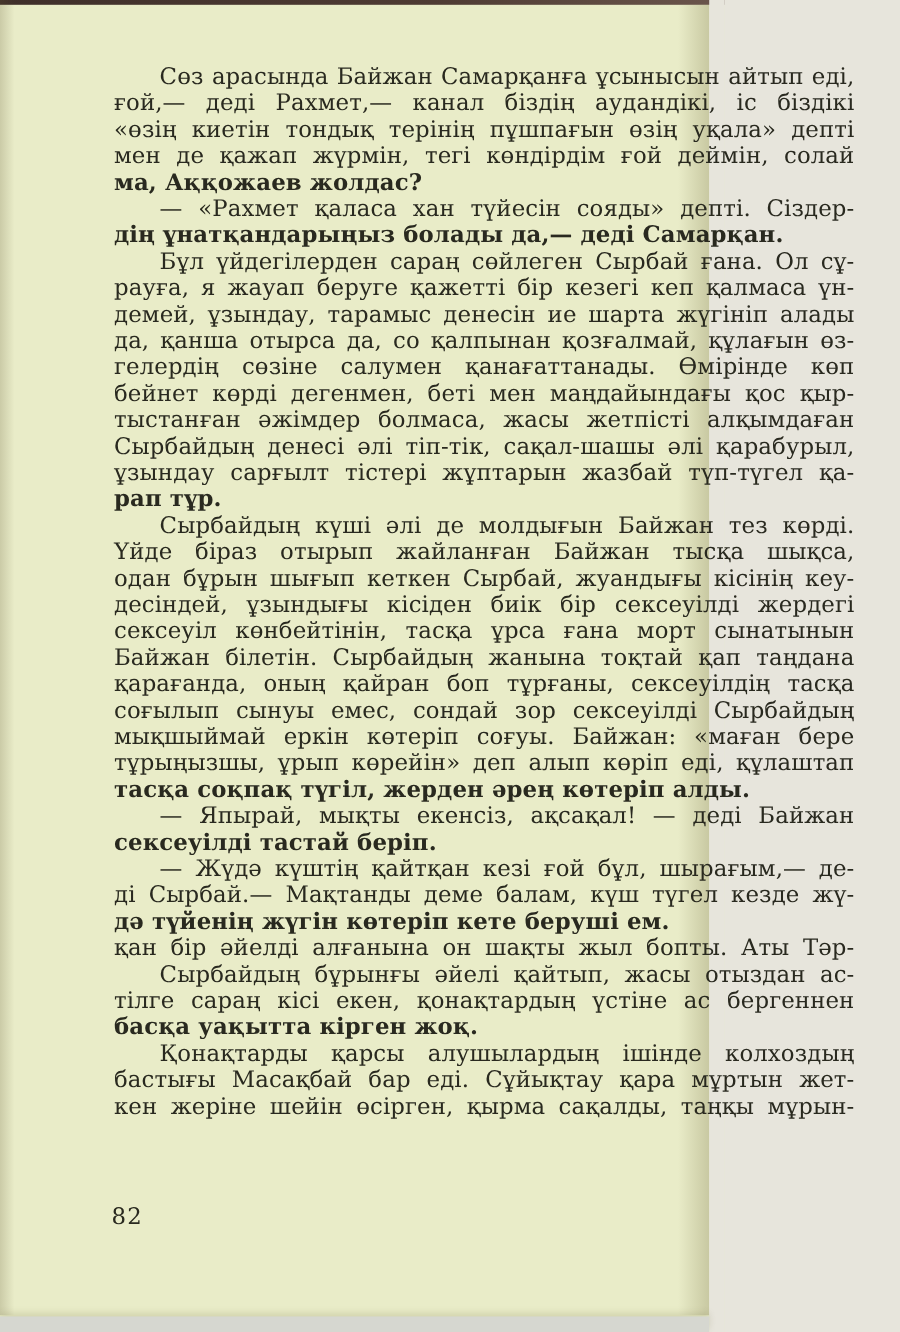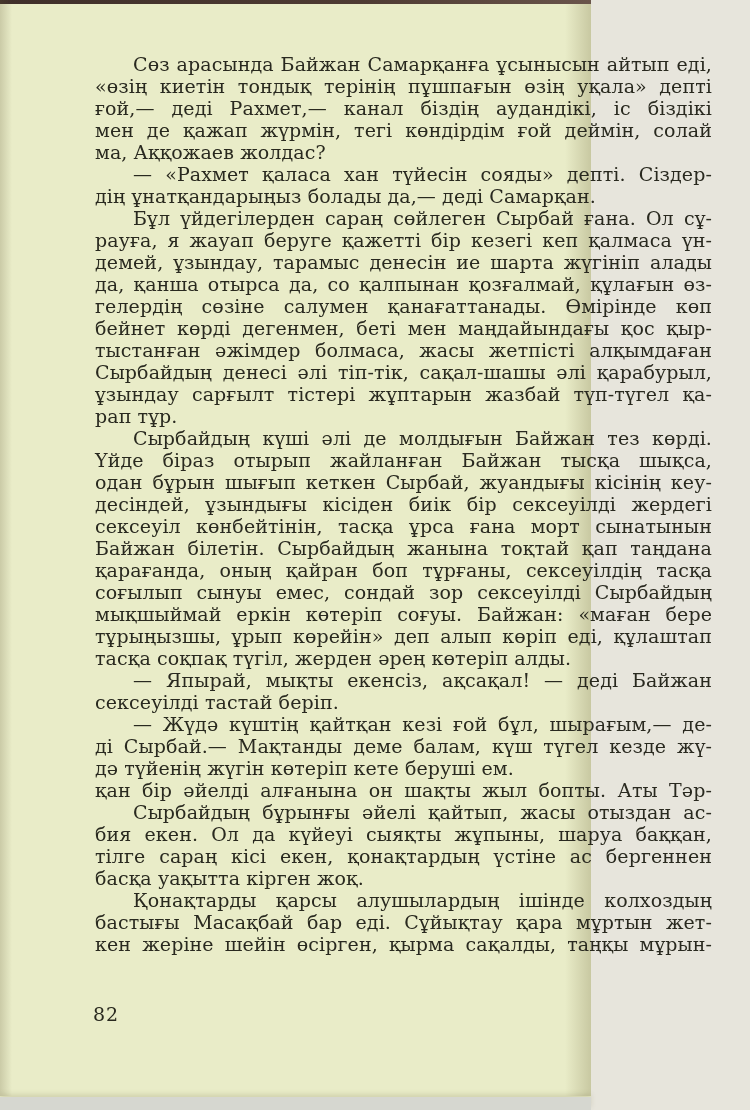--- a/index.html
+++ b/index.html
@@ -52,21 +52,21 @@
     line-height:22px;
     letter-spacing:0.1px;
   }
   .para{margin:0;}
   .line{
     text-align:justify;
     text-align-last:justify;
     white-space:normal;
   }
   .line.first{text-indent:38px;}
-  .line.last{text-align-last:left;}
+  .line.last{text-align-last:left;font-weight:bold;}
   .page-number{
     position:absolute;
     left:93px;top:1003px;
     color:var(--ink);
     font-size:19px;
     font-weight:400;
     letter-spacing:1px;
   }
 </style>
 </head>
@@ -75,22 +75,22 @@
 <div class="scan">
   <div class="edge-top"></div>
   <div class="edge-left"></div>
   <div class="edge-right-shadow"></div>
   <div class="edge-right-outer"></div>
   <div class="edge-bottom"></div>
 
   <div class="text-block">
       <div class="para">
         <div class="line first">Сөз арасында Байжан Самарқанға ұсынысын айтып еді,</div>
+        <div class="line">ғой,— деді Рахмет,— канал біздің аудандікі, іс біздікі</div>
         <div class="line">«өзің киетін тондық терінің пұшпағын өзің уқала» депті</div>
-        <div class="line">ғой,— деді Рахмет,— канал біздің аудандікі, іс біздікі</div>
         <div class="line">мен де қажап жүрмін, тегі көндірдім ғой деймін, солай</div>
         <div class="line last">ма, Аққожаев жолдас?</div>
       </div>
       <div class="para">
         <div class="line first">— «Рахмет қаласа хан түйесін сояды» депті. Сіздер-</div>
         <div class="line last">дің ұнатқандарыңыз болады да,— деді Самарқан.</div>
       </div>
       <div class="para">
         <div class="line first">Бұл үйдегілерден сараң сөйлеген Сырбай ғана. Ол сұ-</div>
         <div class="line">рауға, я жауап беруге қажетті бір кезегі кеп қалмаса үн-</div>
@@ -121,21 +121,20 @@
         <div class="line last">сексеуілді тастай беріп.</div>
       </div>
       <div class="para">
         <div class="line first">— Жүдә күштің қайтқан кезі ғой бұл, шырағым,— де-</div>
         <div class="line">ді Сырбай.— Мақтанды деме балам, күш түгел кезде жү-</div>
         <div class="line last">дә түйенің жүгін көтеріп кете беруші ем.</div>
       </div>
       <div class="para">
         <div class="line">қан бір әйелді алғанына он шақты жыл бопты. Аты Тәр-</div>
         <div class="line first">Сырбайдың бұрынғы әйелі қайтып, жасы отыздан ас-</div>
-        <div class="line">бия екен. Ол да күйеуі сыяқты жұпыны, шаруа баққан,</div>
         <div class="line">тілге сараң кісі екен, қонақтардың үстіне ас бергеннен</div>
         <div class="line last">басқа уақытта кірген жоқ.</div>
       </div>
       <div class="para">
         <div class="line first">Қонақтарды қарсы алушылардың ішінде колхоздың</div>
         <div class="line">бастығы Масақбай бар еді. Сұйықтау қара мұртын жет-</div>
         <div class="line">кен жеріне шейін өсірген, қырма сақалды, таңқы мұрын-</div>
       </div>
     </div>
 

